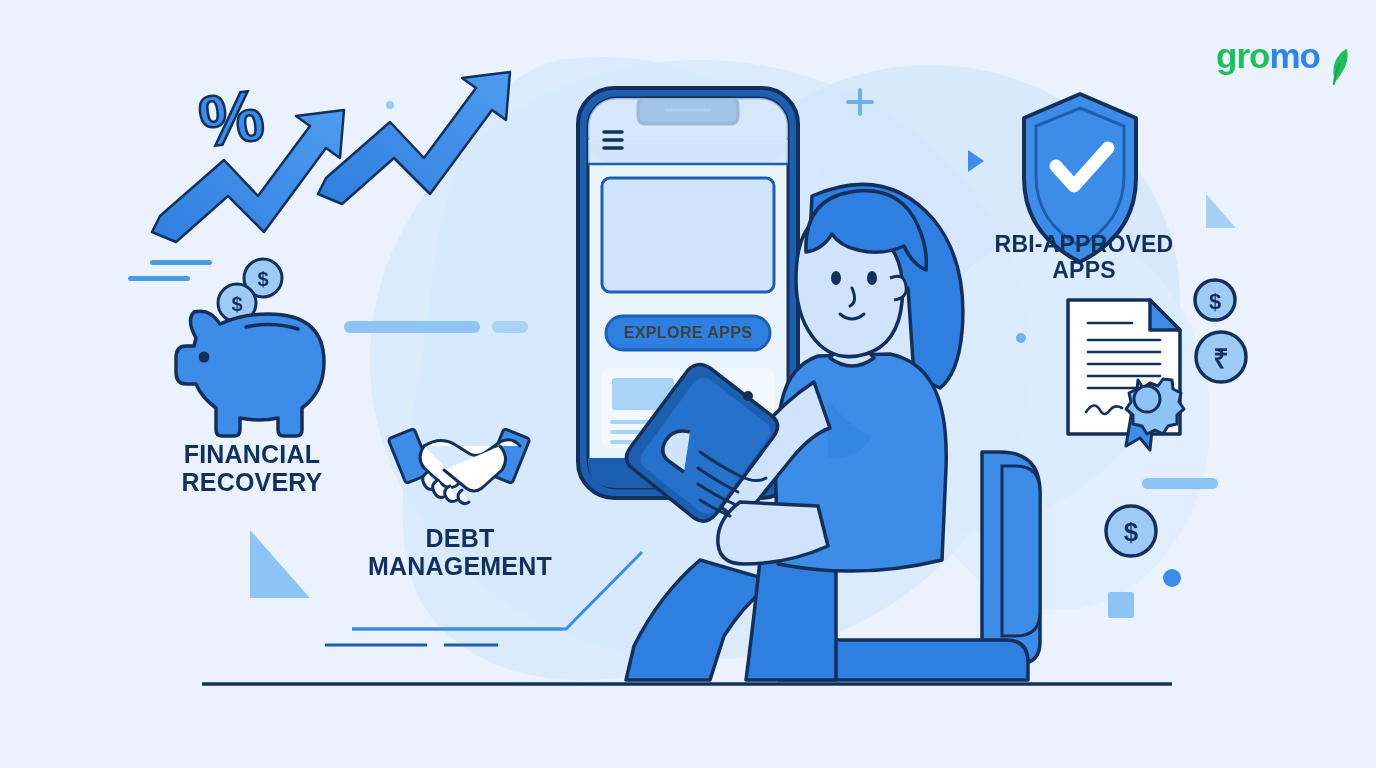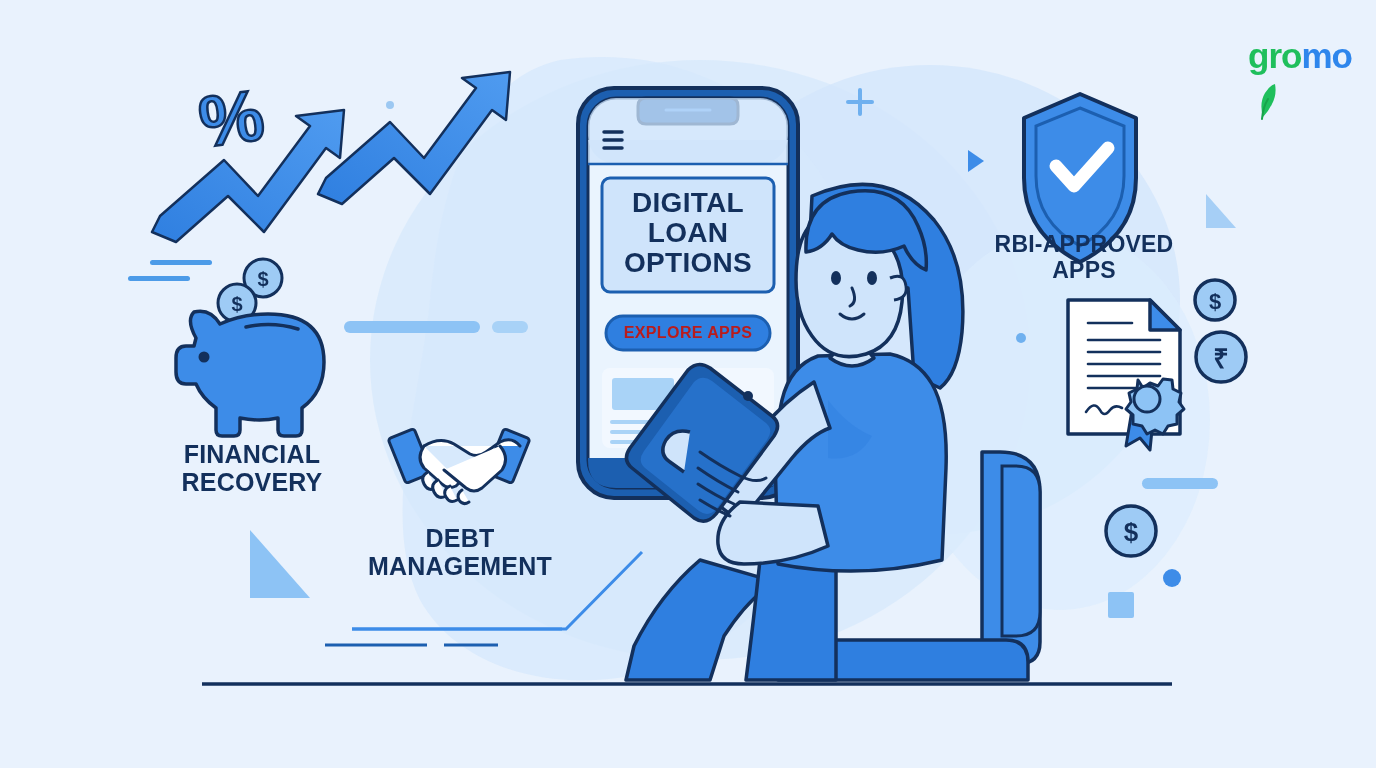--- a/index.html
+++ b/index.html
@@ -36,29 +36,28 @@
   #lbl-debt{ left:348px; top:524px; width:224px; font-size:25px; }
   #lbl-rbi{ left:978px; top:232px; width:212px; font-size:23px; }
   .phone-title{
     position:absolute; left:600px; top:188px; width:176px;
     color:#13305c; font-weight:800; font-size:28px;
     line-height:1.08; text-align:center; white-space:pre-line;
     text-transform:uppercase; letter-spacing:.3px;
   }
   .phone-cta{
     position:absolute; left:608px; top:320px; width:160px;
-    color:#b91c1c; font-weight:800; font-size:16px;
+    color:#404040; font-weight:800; font-size:16px;
     line-height:26px; text-align:center; letter-spacing:.4px;
     text-transform:uppercase;
   }
   #logo{
     position:absolute; left:1216px; top:38px;
     font-size:35px; font-weight:700; letter-spacing:-1px;
     line-height:1;
-    margin-left:32px;
   }
   #logo .g{ color:#1fbf5c; }
   #logo .m{ color:#2e86ec; }
   #logo .leafwrap{ position:relative; display:inline-block; width:26px; }
   #logo .leafwrap svg{ position:absolute; left:-2px; top:-20px; }
 </style>
 </head>
 <body>
 
 <div id="stage">
@@ -287,23 +286,20 @@
     </g>
   </svg>
 
   <div class="lbl" id="lbl-financial">FINANCIAL
 RECOVERY</div>
   <div class="lbl" id="lbl-rbi">RBI-APPROVED
 APPS</div>
   <div class="lbl" id="lbl-debt">DEBT
 MANAGEMENT</div>
 
-  <div class="phone-title">DIGITAL
-LOAN
-OPTIONS</div>
   <div class="phone-cta">EXPLORE APPS</div>
 
   <div id="logo">
     <span class="g">gro</span><span class="m">mo</span><span class="leafwrap">
       <svg width="30" height="40" viewBox="0 0 30 40" aria-hidden="true">
         <path d="M17 34 q -4 -14 2 -24 q 5 -8 10 -9 q 2 11 -3 20 q -4 8 -9 13 Z" fill="#1fbf5c"></path>
         <path d="M16 36 q 1 -12 6 -20" fill="none" stroke="#17a34a" stroke-width="2" stroke-linecap="round"></path>
       </svg>
     </span>
   </div>

